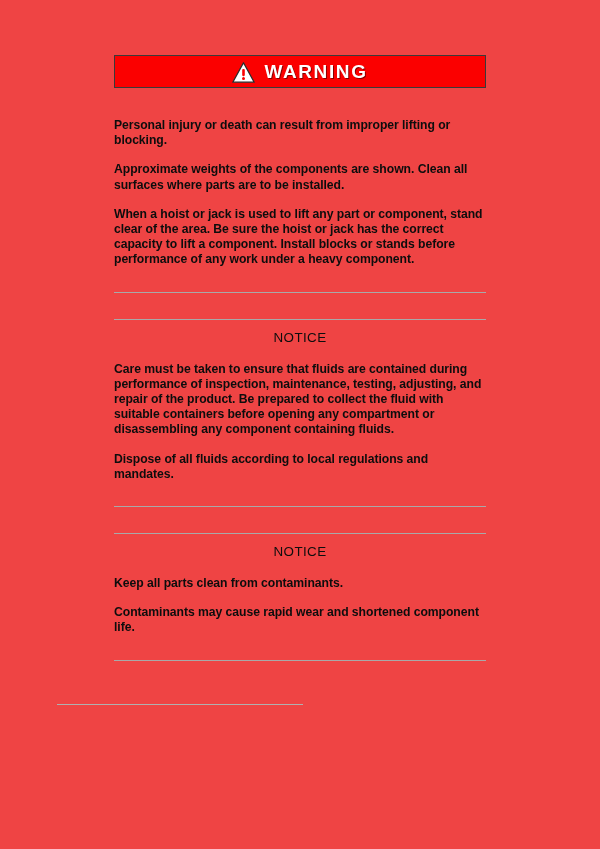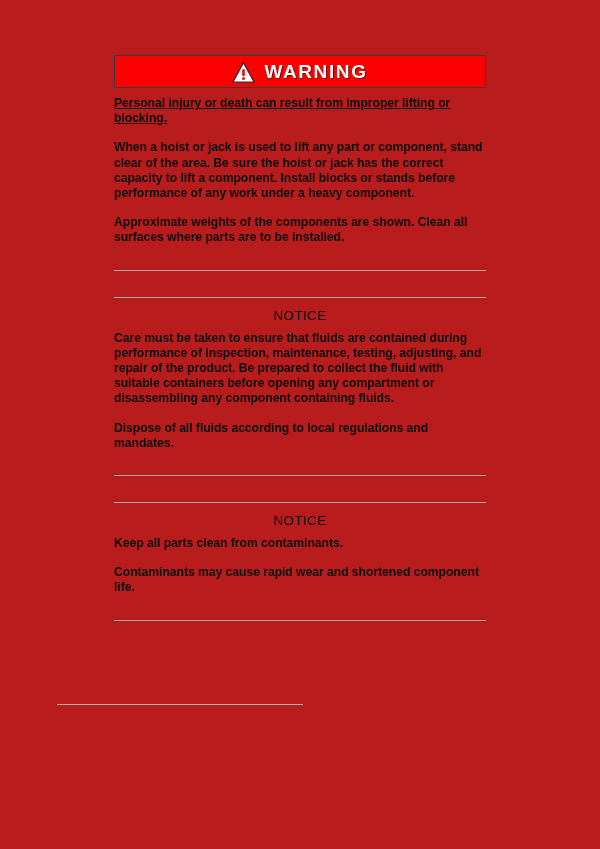--- a/index.html
+++ b/index.html
@@ -14,21 +14,21 @@
     font-family: "Liberation Sans", sans-serif;
     color: #0d0d0d;
     overflow: hidden;
   }
 
   .page {
     position: absolute;
     left: 0; top: 0;
     width: 600px;
     height: 849px;
-    background: #b91c1c;
+    background: #ef4444;
   }
 
   .content {
     position: absolute;
     left: 114px;
     top: 55px;
     width: 372px;
   }
 
   
@@ -60,21 +60,21 @@
   }
 
   
   .para {
     font-size: 12.2px;
     font-weight: bold;
     line-height: 15.2px;
     margin: 0;
     letter-spacing: -0.05px;
   }
-  .gap-first { margin-top: 8px; text-decoration: underline; }
+  .gap-first { margin-top: 30px; }
   .gap { margin-top: 14px; }
 
   
   .rule {
     height: 0;
     border: 0;
     border-top: 1.6px solid #a9a9a9;
     margin: 0;
     width: 372px;
   }
@@ -83,21 +83,21 @@
 
   .notice-heading {
     text-align: center;
     font-size: 13.4px;
     font-weight: normal;
     letter-spacing: 0.4px;
     margin: 0;
     padding-top: 10px;
   }
 
-  .notice-body-first { margin-top: 8px; }
+  .notice-body-first { margin-top: 17px; }
 
   
   .footer-rule {
     position: absolute;
     left: 57px;
     top: 696px;
     width: 246px;
     height: 0;
     border: 0;
     border-top: 1.8px solid #b0b0b0;
@@ -113,22 +113,22 @@
     <div class="warning-banner">
       <svg class="warn-triangle" viewBox="0 0 23 21">
         <path d="M11.5 0.8 L22.2 20.2 L0.8 20.2 Z" fill="#ffffff" stroke="#2b2b2b" stroke-width="1.3" stroke-linejoin="round"></path>
         <rect x="10.2" y="7.0" width="2.6" height="7.2" rx="1.1" fill="#fb0000"></rect>
         <circle cx="11.5" cy="16.6" r="1.5" fill="#fb0000"></circle>
       </svg>
       <span class="warning-label">WARNING</span>
     </div>
 
     <p class="para gap-first">Personal injury or death can result from improper lifting or blocking.</p>
+    <p class="para gap">Approximate weights of the components are shown. Clean all surfaces where parts are to be installed.</p>
     <p class="para gap">When a hoist or jack is used to lift any part or component, stand clear of the area. Be sure the hoist or jack has the correct capacity to lift a component. Install blocks or stands before performance of any work under a heavy component.</p>
-    <p class="para gap">Approximate weights of the components are shown. Clean all surfaces where parts are to be installed.</p>
 
     <hr class="rule rule-a">
     <hr class="rule rule-b">
     <p class="notice-heading">NOTICE</p>
 
     <p class="para notice-body-first">Care must be taken to ensure that fluids are contained during performance of inspection, maintenance, testing, adjusting, and repair of the product. Be prepared to collect the fluid with suitable containers before opening any compartment or disassembling any component containing fluids.</p>
     <p class="para gap">Dispose of all fluids according to local regulations and mandates.</p>
 
     <hr class="rule rule-a">
     <hr class="rule rule-b">

